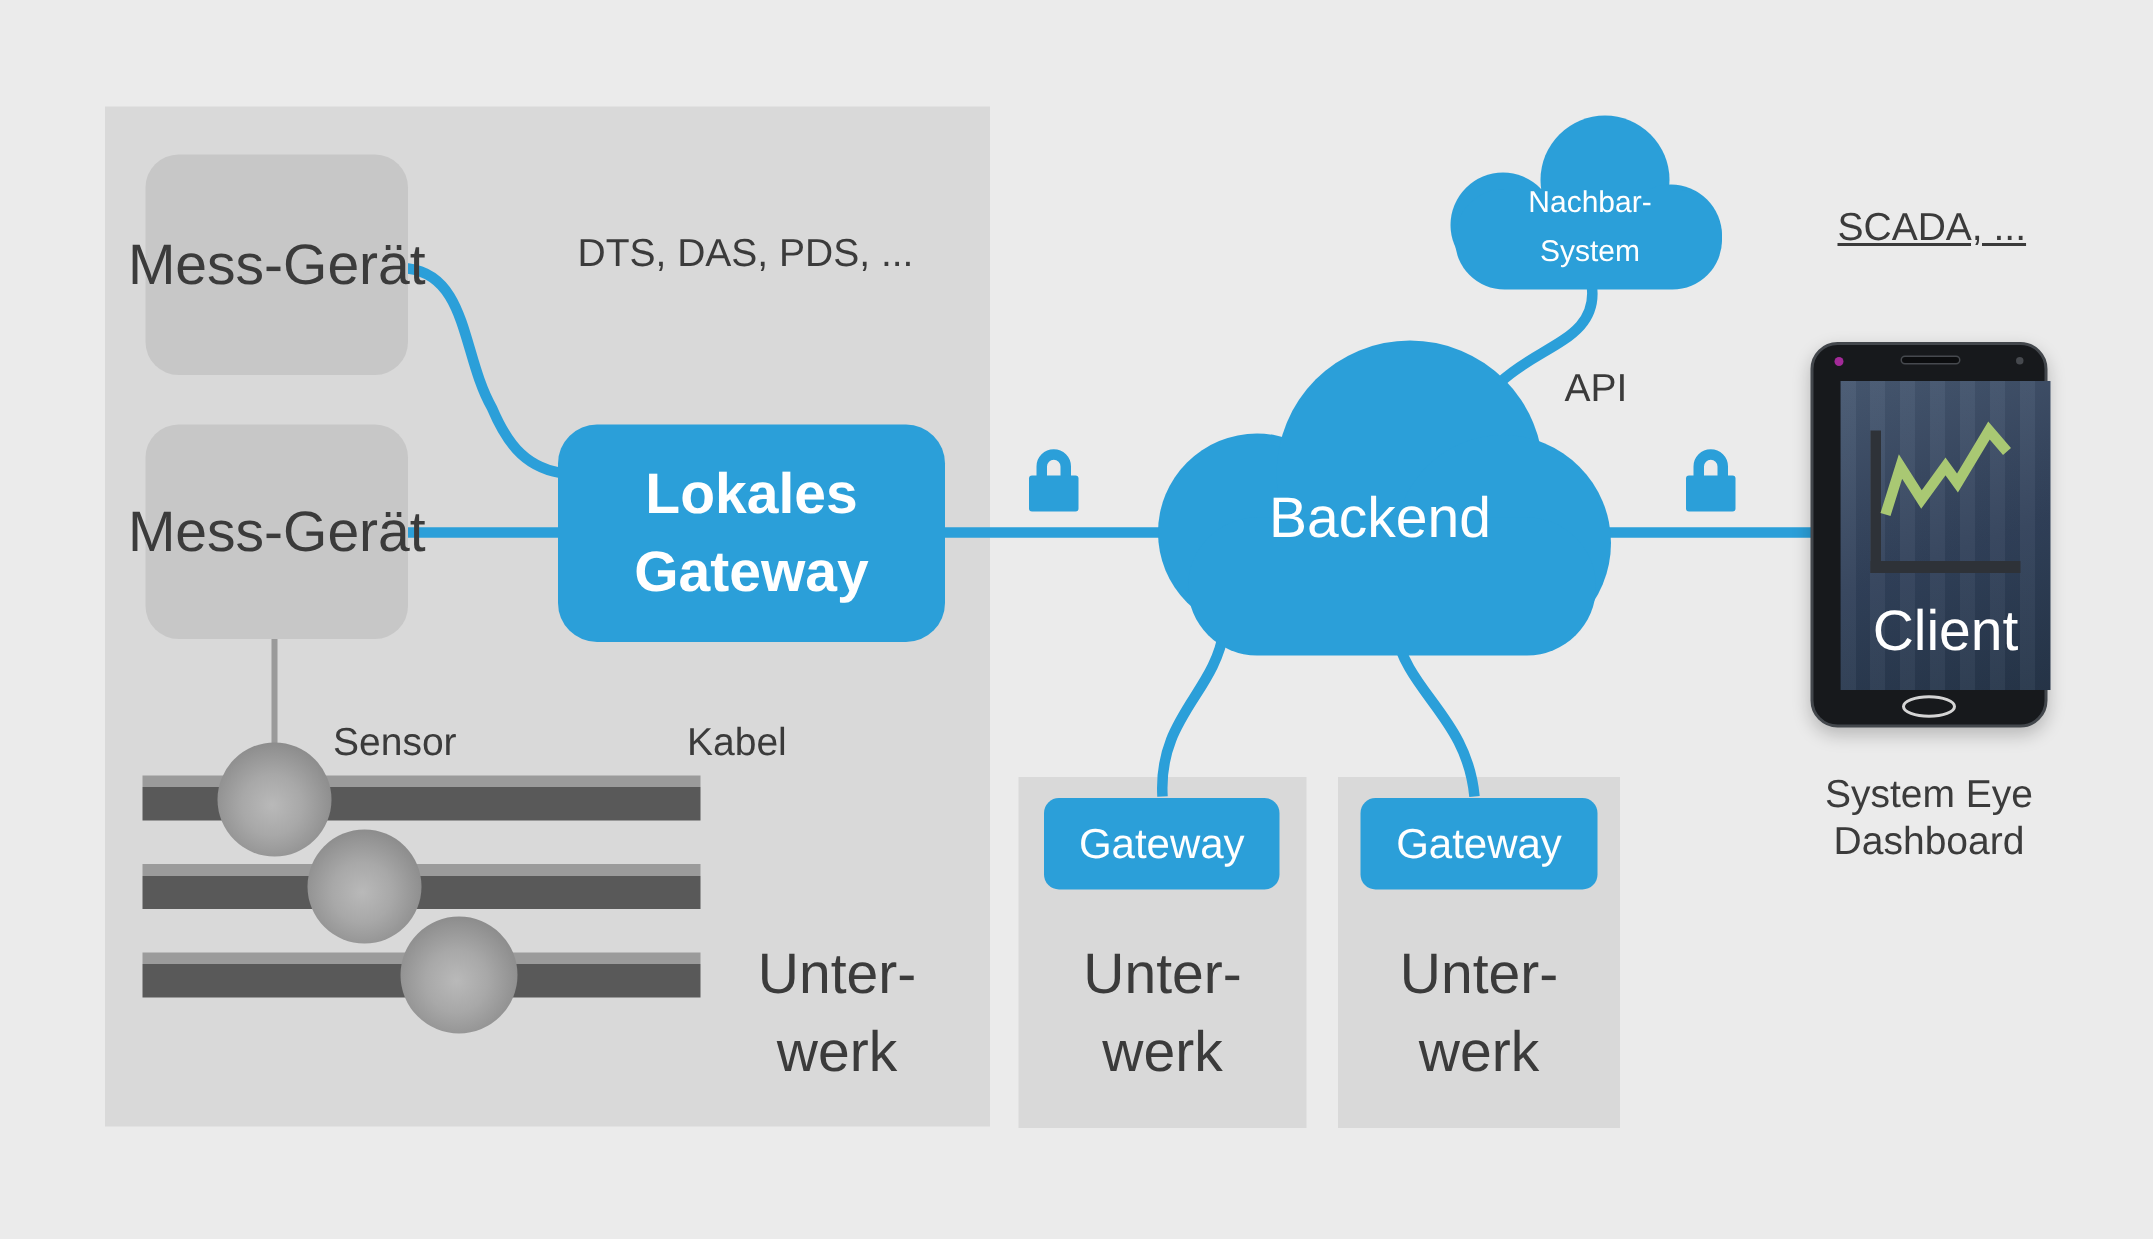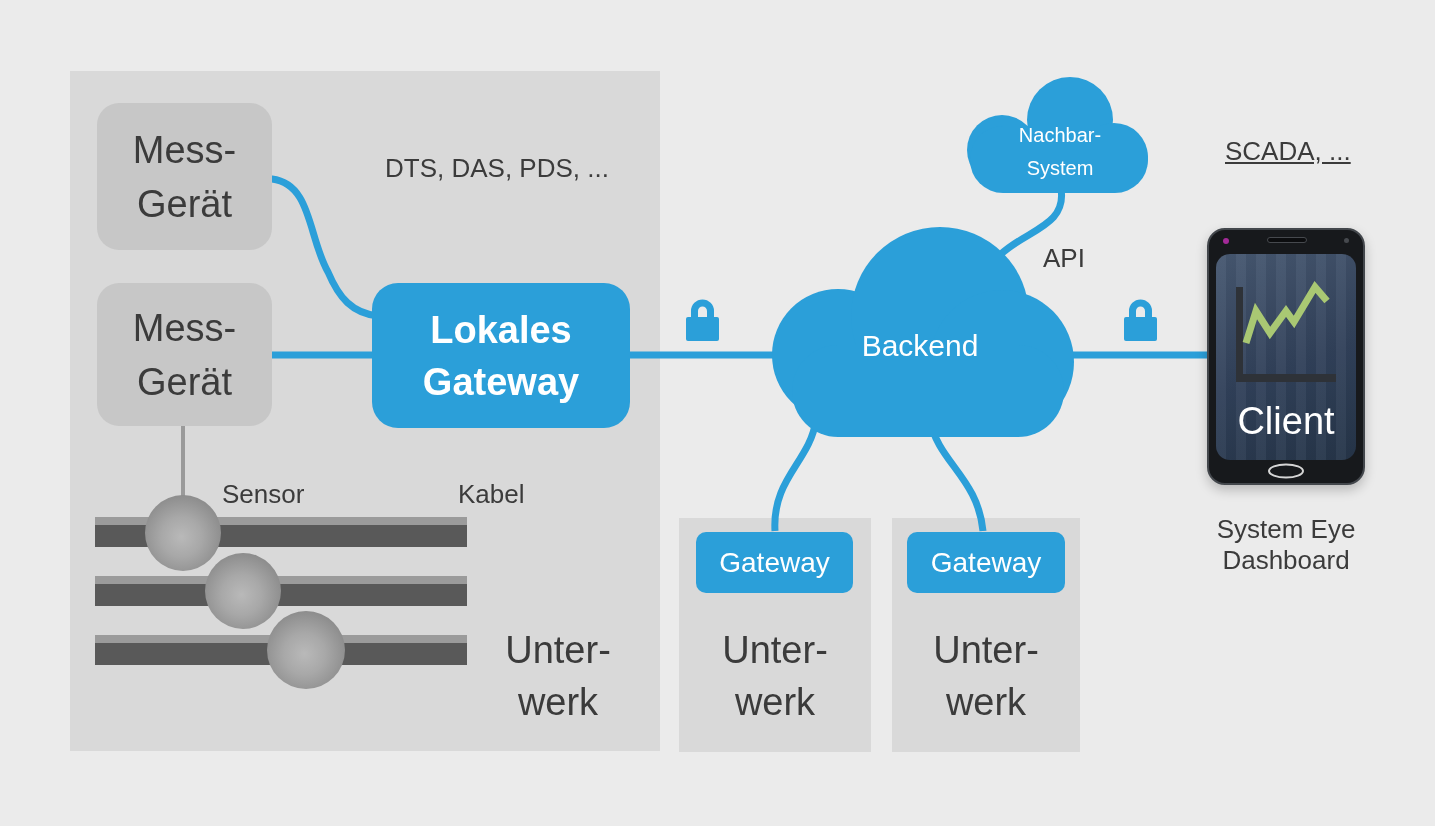--- a/index.html
+++ b/index.html
@@ -7,56 +7,55 @@
     position:relative;width:1435px;height:826px;overflow:hidden;
     background:var(--background,#ebebeb);
     font-family:"Liberation Sans",sans-serif;
     color:var(--text-dark,#3b3b3b);
   }
   .panel{position:absolute;background:var(--panel-gray,#d9d9d9);z-index:0;}
   .svg-layer{position:absolute;left:0;top:0;z-index:1;}
   .node,.label,.gfx{position:absolute;z-index:2;}
   .device{
     background:var(--device-gray,#c7c7c7);border-radius:22px;
-    display:flex;flex-direction:column;align-items:center;justify-content:center;
+    display:flex;flex-direction:row;align-items:center;justify-content:center;
     font-size:38px;line-height:54px;color:var(--text-dark,#3b3b3b);
   }
   .bluebox{
     background:var(--accent-blue,#2b9fd9);color:#fff;
     display:flex;flex-direction:column;align-items:center;justify-content:center;
   }
   .lg-box{border-radius:26px;font-size:38px;line-height:52px;}
   .gw-btn{border-radius:10px;font-size:28px;}
   .label{font-size:26px;line-height:31px;white-space:nowrap;}
   .big-label{font-size:38px;line-height:52px;text-align:center;white-space:normal;}
   .cloud-text{color:#fff;text-align:center;z-index:2;position:absolute;}
-  .backend-text{font-size:30px;line-height:48px;}
+  .backend-text{font-size:38px;line-height:48px;}
   .neighbor-text{font-size:20px;line-height:33px;}
   .cable{
     position:absolute;left:95px;width:372px;height:30px;z-index:2;
     background:linear-gradient(to bottom,var(--cable-light,#9b9b9b) 0 8px,var(--cable-dark,#595959) 8px);
   }
   .sphere{
     position:absolute;border-radius:50%;z-index:3;
     background:radial-gradient(circle at 48% 55%, #b9b9b9 0%, #a8a8a8 35%, #8d8d8d 72%, #828282 100%);
   }
   .drop-line{position:absolute;background:#9a9a9a;z-index:2;}
   .fill-blue{fill:var(--accent-blue,#2b9fd9);}
   .stroke-blue{stroke:var(--accent-blue,#2b9fd9);stroke-width:7px;fill:none;}
   .phone{
     position:absolute;left:1207px;top:228px;width:158px;height:257px;z-index:2;
     background:#17191c;border:2px solid #43474c;border-radius:18px;box-sizing:border-box;
     box-shadow:0 5px 12px rgba(0,0,0,0.22);
   }
   .screen{
-    position:absolute;left:7px;top:24px;width:140px;height:206px;
+    position:absolute;left:18px;top:24px;width:140px;height:206px;
     background:
       repeating-linear-gradient(90deg, rgba(255,255,255,0.04) 0 10px, rgba(0,0,0,0.04) 10px 20px),
       linear-gradient(160deg,#475871 0%,var(--screen-navy,#31415a) 55%,#263549 100%);
-    border-radius: 14px;
   }
   .axis{position:absolute;background:#2e3238;}
   .client-label{position:absolute;left:0;top:146px;width:100%;text-align:center;color:#fff;font-size:38px;}
   .camera-dot{position:absolute;left:14px;top:8px;width:6px;height:6px;border-radius:50%;background:#a32a98;}
   .speaker{position:absolute;left:58px;top:7px;width:40px;height:6px;border-radius:3px;background:#0c0d0f;border:1px solid #46494e;box-sizing:border-box;}
   .cam2-dot{position:absolute;left:135px;top:8px;width:5px;height:5px;border-radius:50%;background:#46494e;}
   .caption{text-align:center;}
 </style>
 </head>
 <body>

